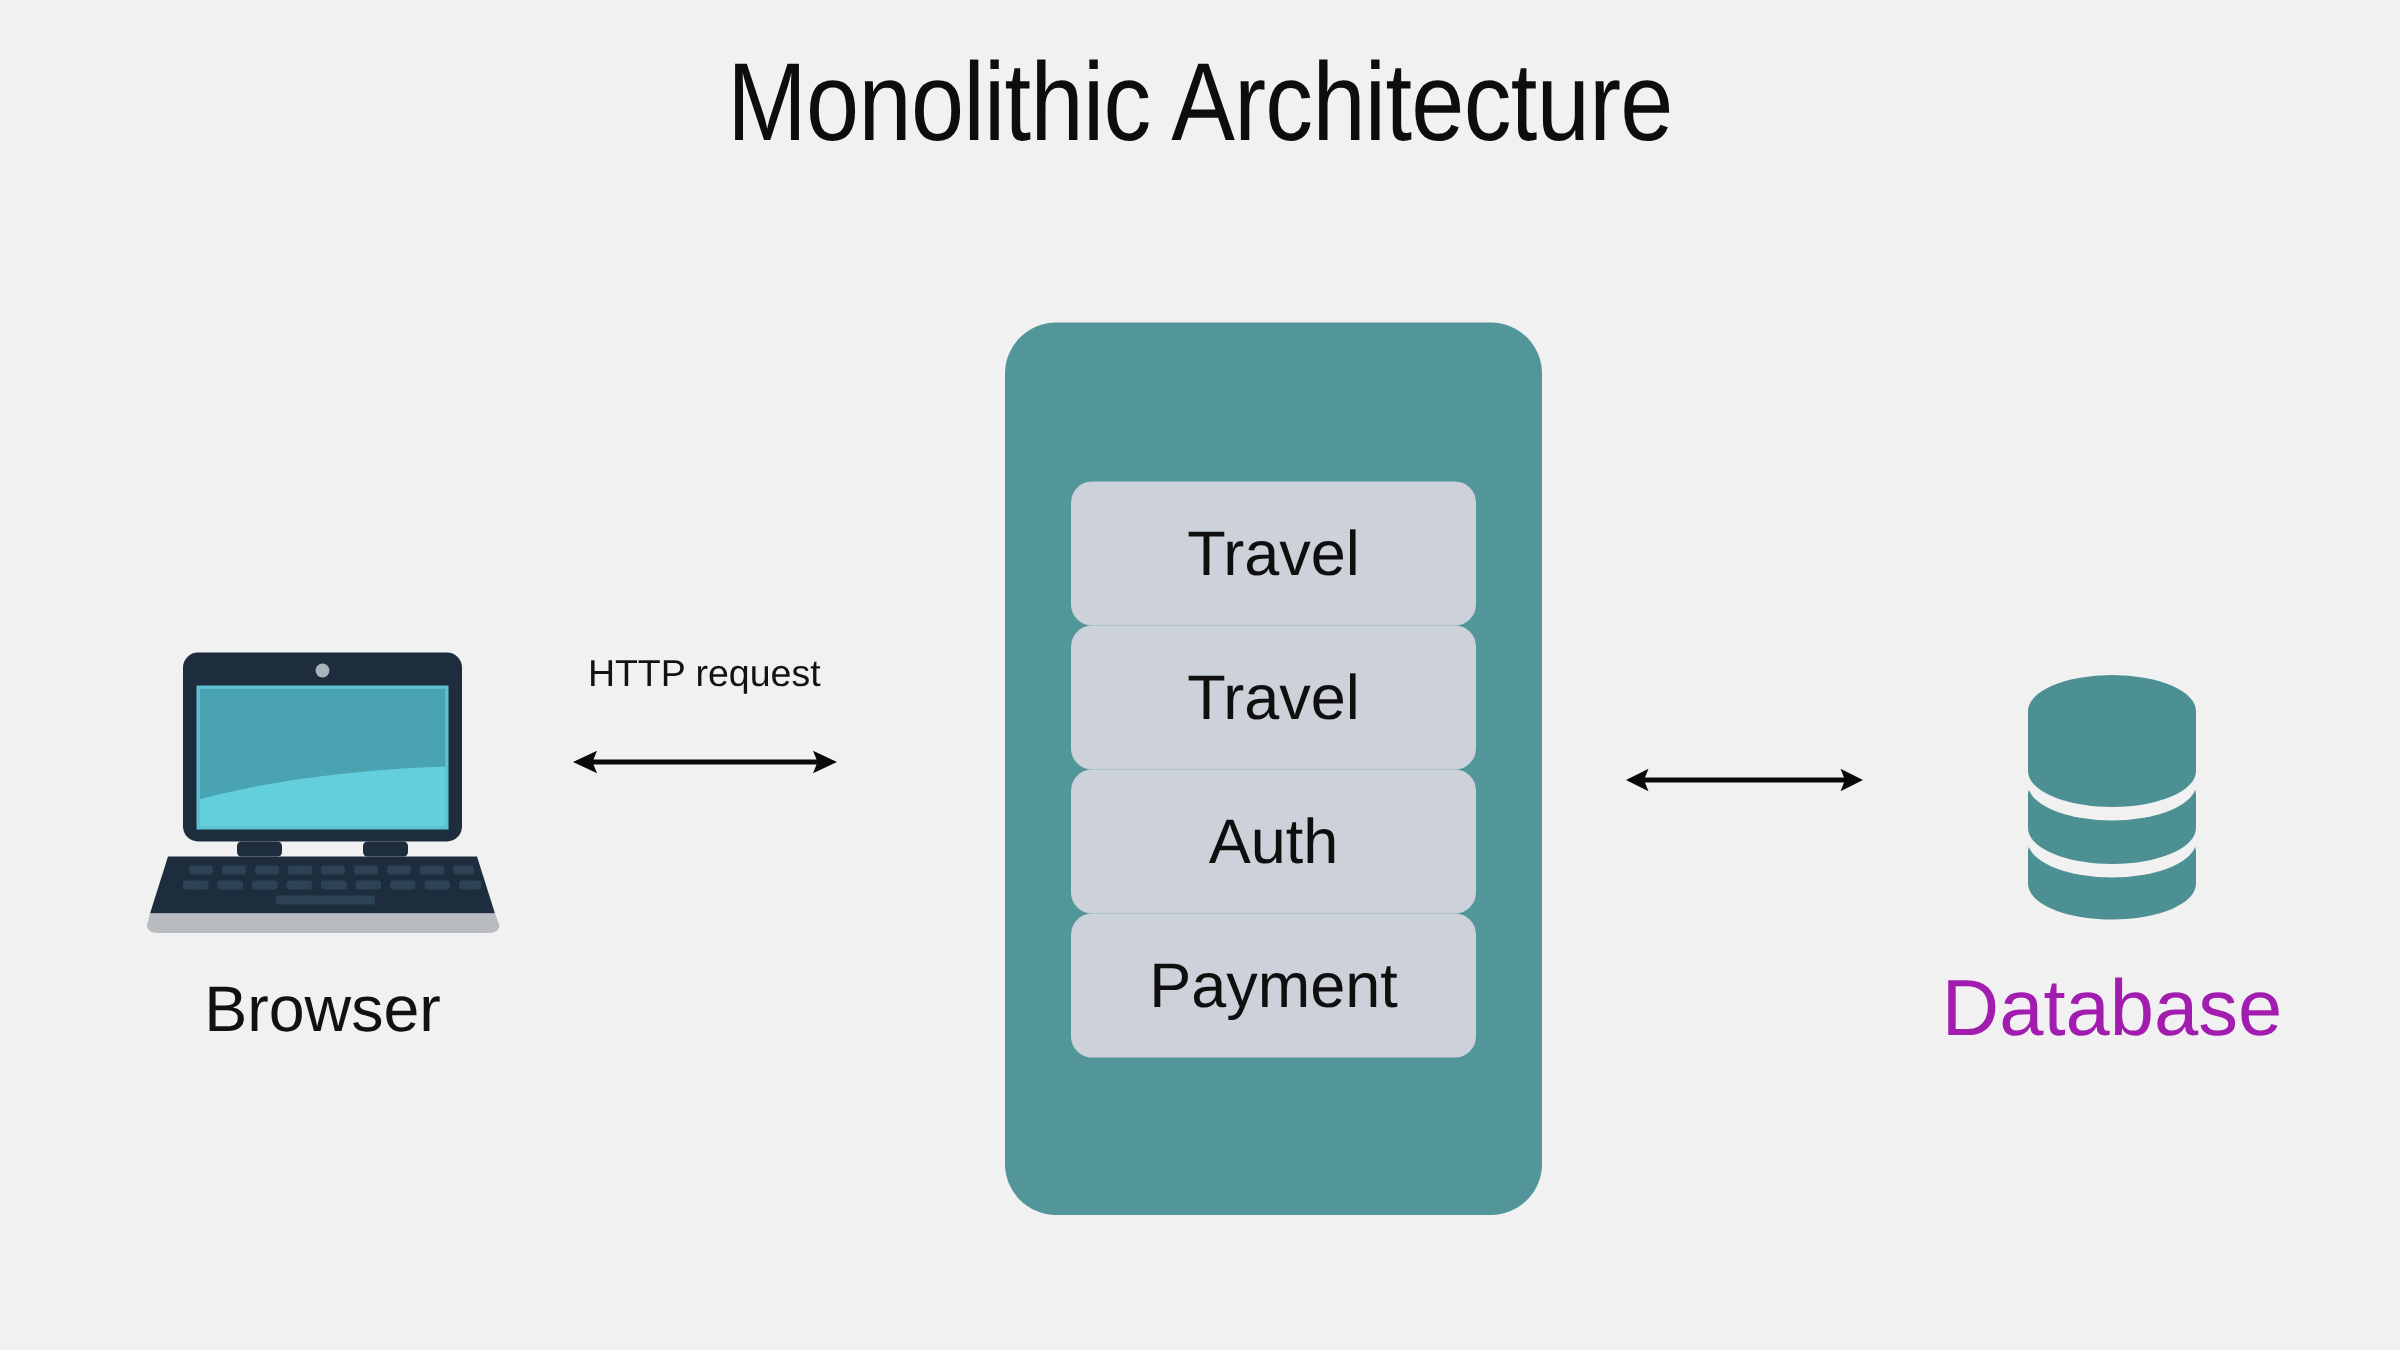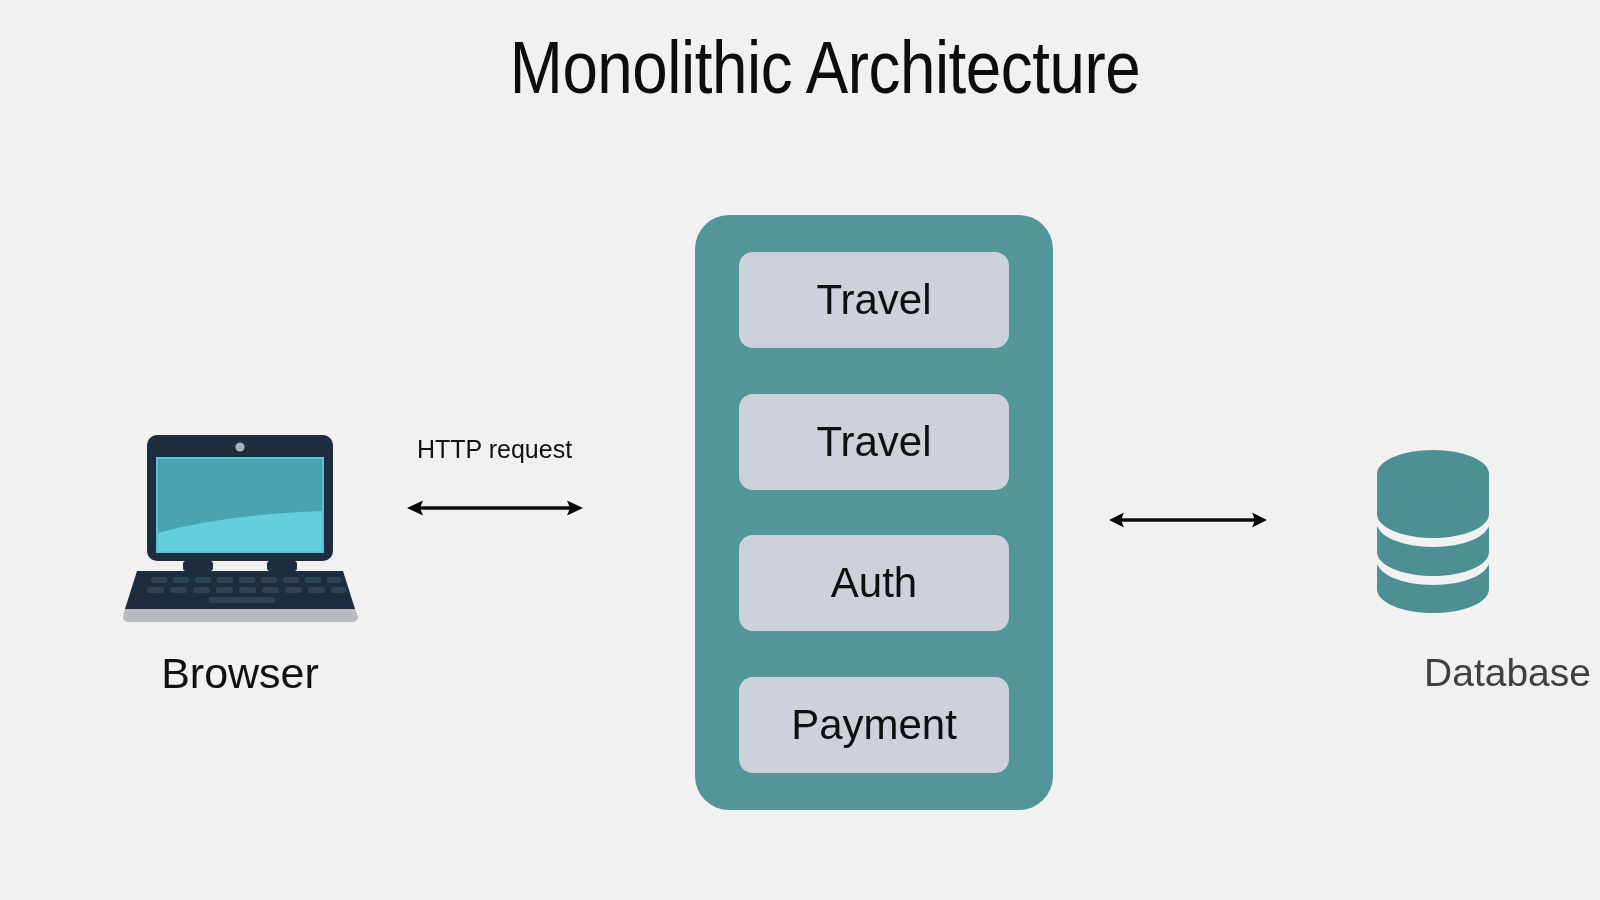--- a/index.html
+++ b/index.html
@@ -11,21 +11,20 @@
     width: 1600px;
     height: 900px;
     background: #f1f1f1;
     font-family: "Liberation Sans", "DejaVu Sans", sans-serif;
     overflow: hidden;
   }
   #stage {
     position: relative;
     width: 1553px;
     height: 900px;
-    margin-left: 25px;
   }
 
   
   #diagram-title {
     position: absolute;
     left: 0;
     top: 22px;
     width: 1600px;
     text-align: center;
     font-size: 74px;
@@ -91,21 +90,21 @@
     left: 670px;
     top: 215px;
     width: 358px;
     height: 595px;
     background: #539699;
     border-radius: 34px;
     box-sizing: border-box;
     padding: 37px 44px;
     display: flex;
     flex-direction: column;
-    justify-content: space-between;
+    justify-content: center;
     align-items: stretch;
   }
   .module-box {
     height: 96px;
     background: #ccd1da;
     border-radius: 14px;
     display: flex;
     align-items: center;
     justify-content: center;
   }
@@ -133,24 +132,24 @@
     width: 120px;
     height: 166px;
   }
   #db-svg { display: block; }
 
   #database-label {
     position: absolute;
     left: 1250px;
     top: 645px;
     width: 316px;
-    text-align: right;
-    font-size: 39px;
+    text-align: center;
+    font-size: 53px;
     line-height: 56px;
-    color: #404040;
+    color: #a21caf;
     white-space: nowrap;
   }
 </style>
 </head>
 <body>
 
 <div id="stage">
 
   <div id="diagram-title">Monolithic Architecture</div>
 

